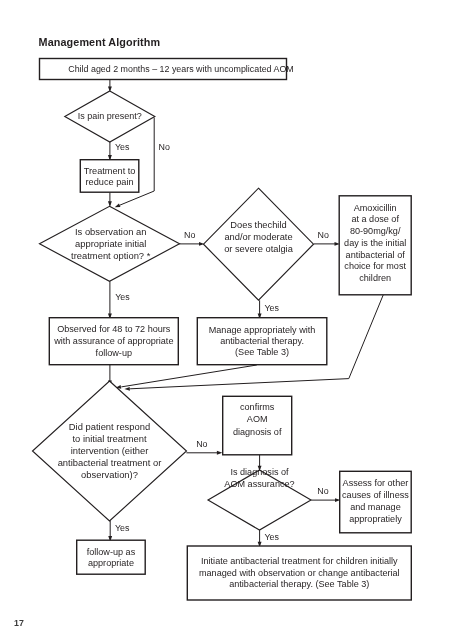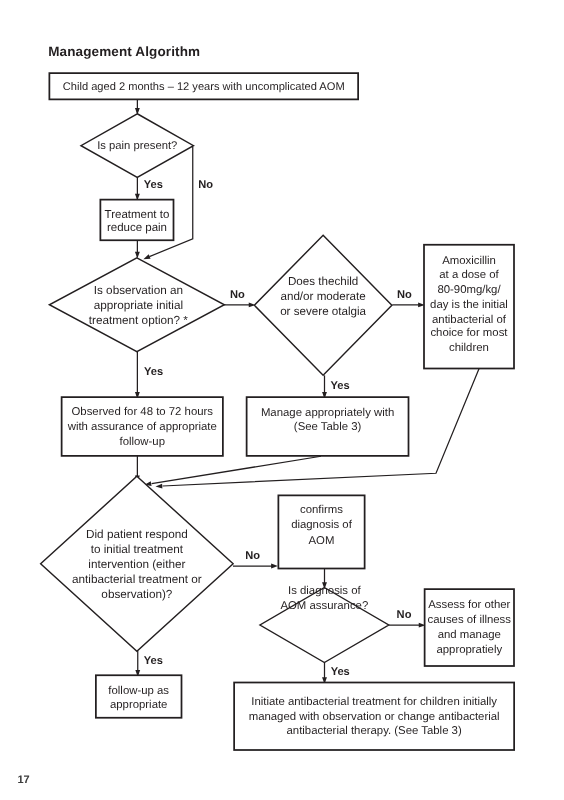--- a/index.html
+++ b/index.html
@@ -13,21 +13,21 @@
   .shape{fill:#ffffff;stroke:#231f20;}
   .conn{fill:none;stroke:#231f20;stroke-width:1;}
   .conn-head{fill:#231f20;stroke:none;}
   .nodetext{position:absolute;text-align:center;line-height:11.5px;
             color:#231f20;white-space:nowrap;}
   .nodetext span{display:block;}
   #doc-title{position:absolute;left:38.6px;top:36.2px;font-size:10.8px;
              font-weight:bold;letter-spacing:0.1px;color:#231f20;}
   #page-number{position:absolute;left:14.0px;top:617.6px;font-size:8.8px;
                font-weight:bold;color:#3b3b3b;}
-  .edge-label{position:absolute;font-size:8.9px;font-weight:bold;
+  .edge-label{position:absolute;font-size:8.9px;font-weight:normal;
               color:#231f20;white-space:nowrap;}
 </style>
 </head>
 <body>
 
 <div id="page">
 
   <div id="doc-title">Management Algorithm</div>
 
   <svg id="flow-svg" viewBox="0 0 451 640">
@@ -77,21 +77,21 @@
         <polygon points="109.5,381 186.5,451 109.5,521 32.5,451" stroke-width="1.15" stroke-linejoin="miter" class="shape"></polygon>
         <rect x="222.7" y="396.3" width="69" height="58.5" stroke-width="1.4" class="shape"></rect>
         <polygon points="259.5,470 311,500 259.5,530 208,500" stroke-width="1.15" stroke-linejoin="miter" class="shape"></polygon>
         <rect x="339.7" y="471.3" width="71.5" height="61.5" stroke-width="1.4" class="shape"></rect>
         <rect x="76.7" y="540.2" width="68.5" height="34" stroke-width="1.4" class="shape"></rect>
         <rect x="187.3" y="546" width="224" height="54" stroke-width="1.4" class="shape"></rect>
       </g>
   </svg>
 
   <div id="text-layer">
-      <div class="nodetext" style="left: 13px; top: 63.5px; width: 300px; font-size: 8.9px; line-height: 11px;">
+      <div class="nodetext" style="left: 31px; top: 63.5px; width: 300px; font-size: 8.9px; line-height: 11px;">
         <span>Child aged 2 months – 12 years with uncomplicated AOM</span>
       </div>
       <div class="nodetext" style="left: -40.2px; top: 111px; width: 300px; font-size: 9px; line-height: 11px;">
         <span>Is pain present?</span>
       </div>
       <div class="nodetext" style="left: -40.45px; top: 165.95px; width: 300px; font-size: 9.2px; line-height: 11.2px;">
         <span>Treatment to</span>
         <span>reduce pain</span>
       </div>
       <div class="nodetext" style="left: -39.3px; top: 226.45px; width: 300px; font-size: 9.4px; line-height: 11.7px;">
@@ -113,33 +113,34 @@
         <span>choice for most</span>
         <span>children</span>
       </div>
       <div class="nodetext" style="left: -36.2px; top: 324.4px; width: 300px; font-size: 9.1px; line-height: 11.6px;">
         <span>Observed for 48 to 72 hours</span>
         <span>with assurance of appropriate</span>
         <span>follow-up</span>
       </div>
       <div class="nodetext" style="left: 112.05px; top: 324.85px; width: 300px; font-size: 9.1px; line-height: 11.3px;">
         <span>Manage appropriately with</span>
+        <span>antibacterial therapy.</span>
         <span>(See Table 3)</span>
       </div>
       <div class="nodetext" style="left: -40.5px; top: 420.5px; width: 300px; font-size: 9.4px; line-height: 12.2px;">
         <span>Did patient respond</span>
         <span>to initial treatment</span>
         <span>intervention  (either</span>
         <span>antibacterial treatment or</span>
         <span>observation)?</span>
       </div>
       <div class="nodetext" style="left: 107.2px; top: 401.15px; width: 300px; font-size: 9.1px; line-height: 12.2px;">
         <span>confirms</span>
+        <span>AOM</span>
         <span>diagnosis of</span>
-        <span>AOM</span>
       </div>
       <div class="nodetext" style="left: 109.5px; top: 467px; width: 300px; font-size: 9.1px; line-height: 11.8px;">
         <span>Is diagnosis of</span>
         <span>AOM assurance?</span>
       </div>
       <div class="nodetext" style="left: 225.45px; top: 478.45px; width: 300px; font-size: 9.1px; line-height: 11.8px;">
         <span>Assess for other</span>
         <span>causes of illness</span>
         <span>and manage</span>
         <span>appropratiely</span>

